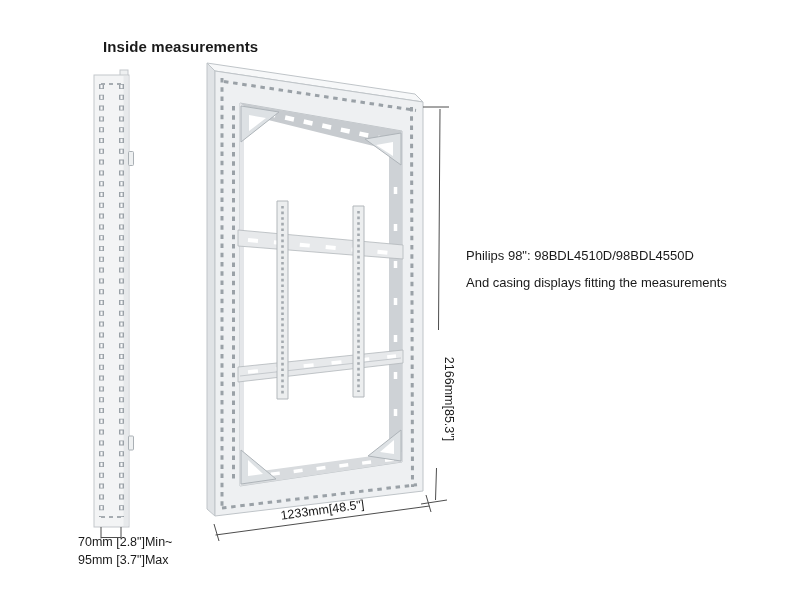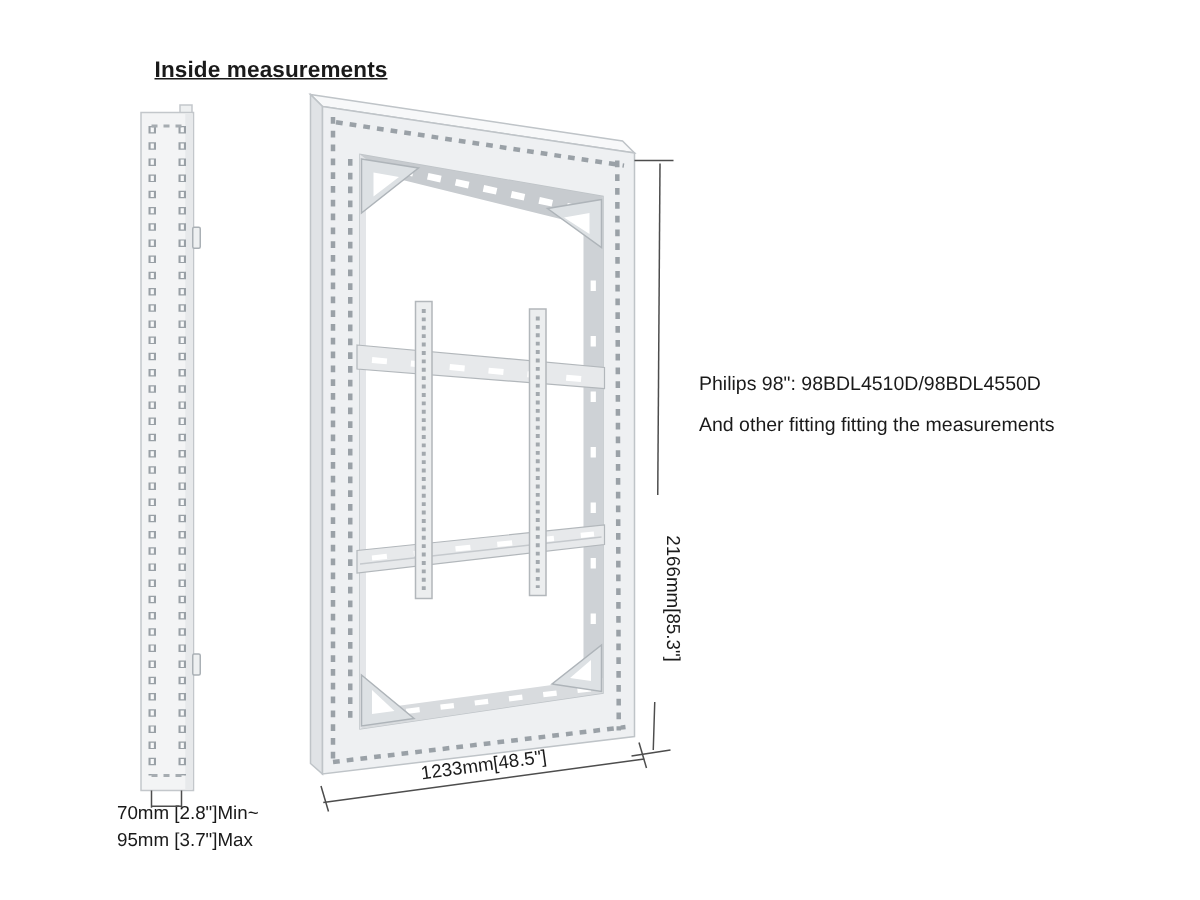--- a/index.html
+++ b/index.html
@@ -5,21 +5,21 @@
   html,body{margin:0;padding:0;}
   body{
     width:800px;height:600px;position:relative;overflow:hidden;
     background:#ffffff;
     font-family:"Liberation Sans", sans-serif;
     color:#1a1a1a;
   }
   .abs{position:absolute;}
   #title{
     left:103px;top:38px;
-    font-size:15px;font-weight:bold;letter-spacing:0.1px;text-decoration:underline;
+    font-size:15px;font-weight:bold;letter-spacing:0.1px;
   }
   #notes{
     left:466px;top:248px;
     font-size:13px;line-height:16px;
   }
   #notes .gap{height:11px;}
   #depth-label{
     left:78px;top:533px;
     font-size:12.5px;line-height:18px;
   }
@@ -30,21 +30,21 @@
   }
 </style>
 </head>
 <body>
 
 <div class="abs" id="title">Inside measurements</div>
 
 <div class="abs" id="notes">
   <div>Philips 98": 98BDL4510D/98BDL4550D</div>
   <div class="gap"></div>
-  <div>And other fitting fitting the measurements</div>
+  <div>And casing displays fitting the measurements</div>
 </div>
 
 <div class="abs" id="depth-label">
   <div>70mm [2.8"]Min~</div>
   <div>95mm [3.7"]Max</div>
 </div>
 
 <svg id="diagram" class="abs" width="800" height="600" viewBox="0 0 800 600">
 
   <g>

